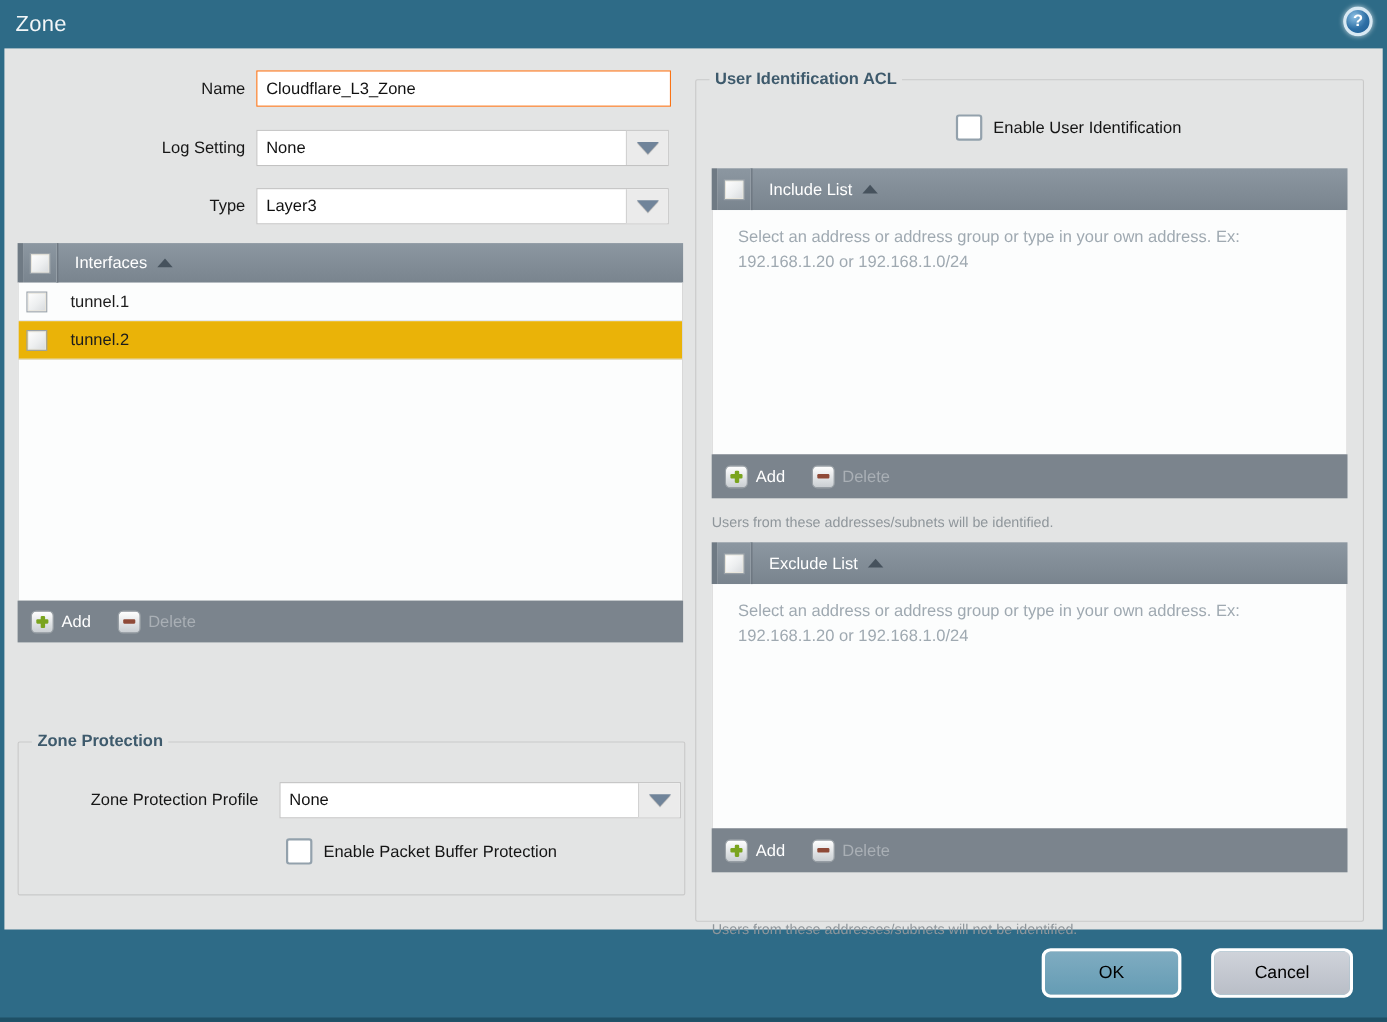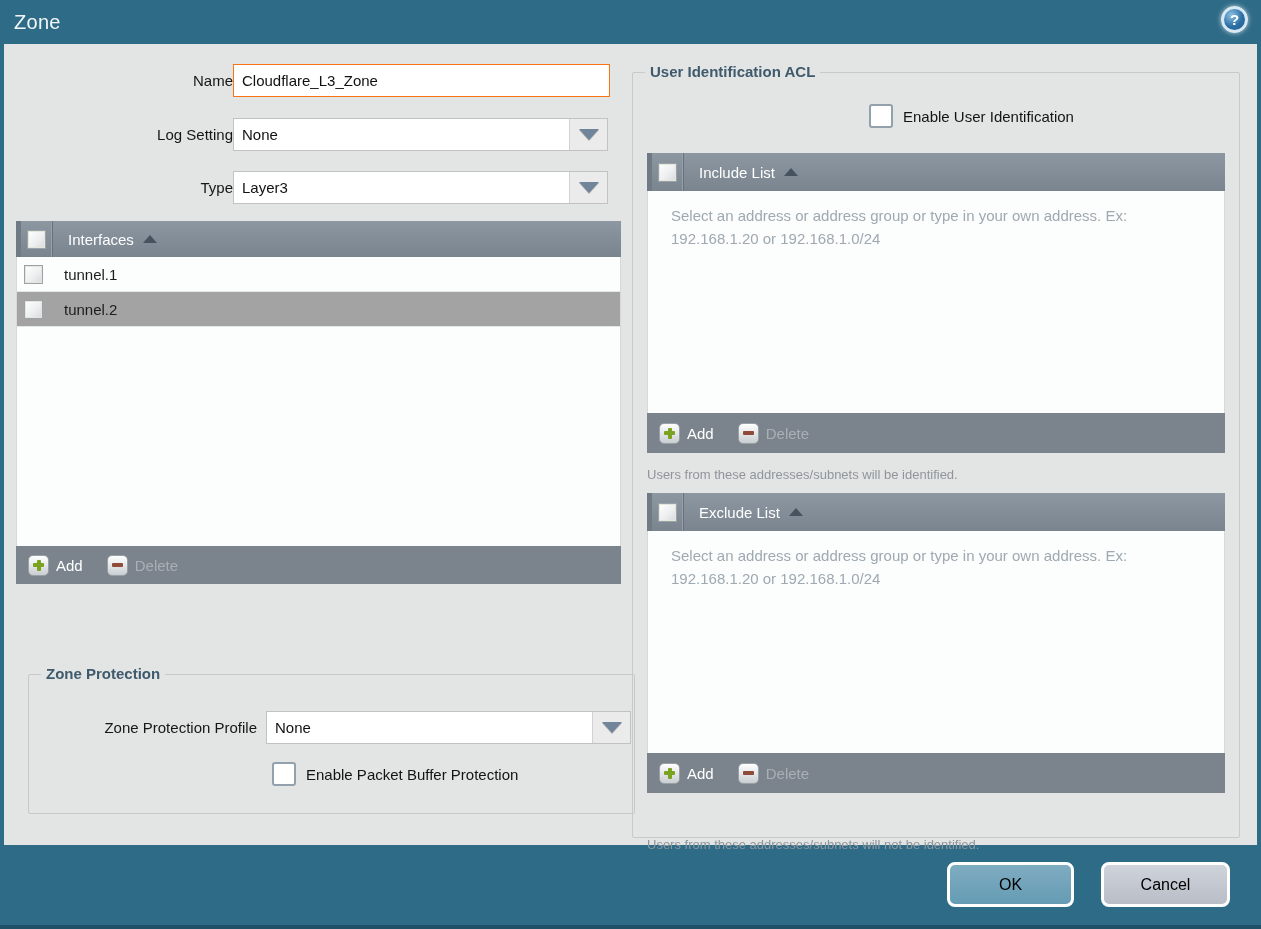--- a/index.html
+++ b/index.html
@@ -30,21 +30,21 @@
   
   .body-bg {
     position:absolute; left:4px; top:44px; width:1253px; height:801px;
     background:#E3E4E4;
   }
   .bottom-edge { position:absolute; left:0; bottom:0; width:100%; height:4px; background:#1E5066; }
 
   
   .form-row { position:absolute; display:flex; align-items:center; height:34px; }
   .form-label {
-    width:229px; text-align:right; 
+    width:229px; text-align:right; padding-right:10px;
     font-size:15px; color:#161616; flex:none;
   }
   .text-input {
     width:377px; height:33px; border:1px solid #f97316; background:#fff;
     font-size:15px; padding:0 8px; color:#111;
     font-family:"Liberation Sans","DejaVu Sans",sans-serif;
   }
   .combo {
     display:flex; height:33px; border:1px solid #C2C2C2; background:#fff;
   }
@@ -80,21 +80,21 @@
   }
   .cb {
     width:19px; height:19px;
     background:linear-gradient(135deg,#ffffff 0%,#EDEFF0 55%,#D7DADD 100%);
     border:1px solid #9AA2A9; box-shadow: inset 0 0 0 1px #E8E5DB;
     cursor:pointer;
   }
   .hdr-label-cell { display:flex; align-items:center; gap:9px; padding-left:15px; font-size:15px; cursor:pointer;justify-content:center; }
   .tbl-body { background:#FCFDFD; border:1px solid #D8D8D8; border-top:none; border-bottom:none; }
   .tbl-row { height:35px; display:flex; align-items:center; border-bottom:1px solid #E3E6E9; }
-  .tbl-row.alt { background:#a3a3a3; }
+  .tbl-row.alt { background:#eab308; }
   .row-check-cell { width:33px; flex:none; display:flex; justify-content:center; }
   .row-label { margin-left:14px; font-size:15px; color:#1C1C1C; }
   .tbl-footer {
     height:38px; background:#7B848D;
     display:flex; align-items:center; padding-left:12px; gap:24px;
   }
   .list-footer { height:40px; }
   .foot-btn { display:flex; align-items:center; gap:7px; color:#fff; font-size:15px; cursor:pointer; }
   .foot-btn.disabled { color:#A9AFB5; cursor:default; }
   .icon-box {
@@ -207,21 +207,21 @@
         <span class="icon-box plus"></span>
         <span>Add</span>
       </div>
       <div class="foot-btn disabled">
         <span class="icon-box minus"></span>
         <span>Delete</span>
       </div>
     </div>
   </div>
 
-  <div class="fieldset" style="left:28px; top:674px; width:607px; height:140px;">
+  <div class="fieldset" style="left:16px; top:674px; width:607px; height:140px;">
     <span class="legend">Zone Protection</span>
     <span class="form-label" style="position:absolute; left:0; top:36px; width:228px; line-height:33px;">Zone Protection Profile</span>
     <div class="combo" style="position:absolute; left:237px; top:36px; width:365px;">
       <div class="combo-value">None</div>
       <div class="combo-trigger">
         <span class="tri-down"></span>
       </div>
     </div>
     <div class="cb-plain" style="left:243px; top:87px;"></div>
     <span class="cb-label" style="left:277px; top:91px;">Enable Packet Buffer Protection</span>

